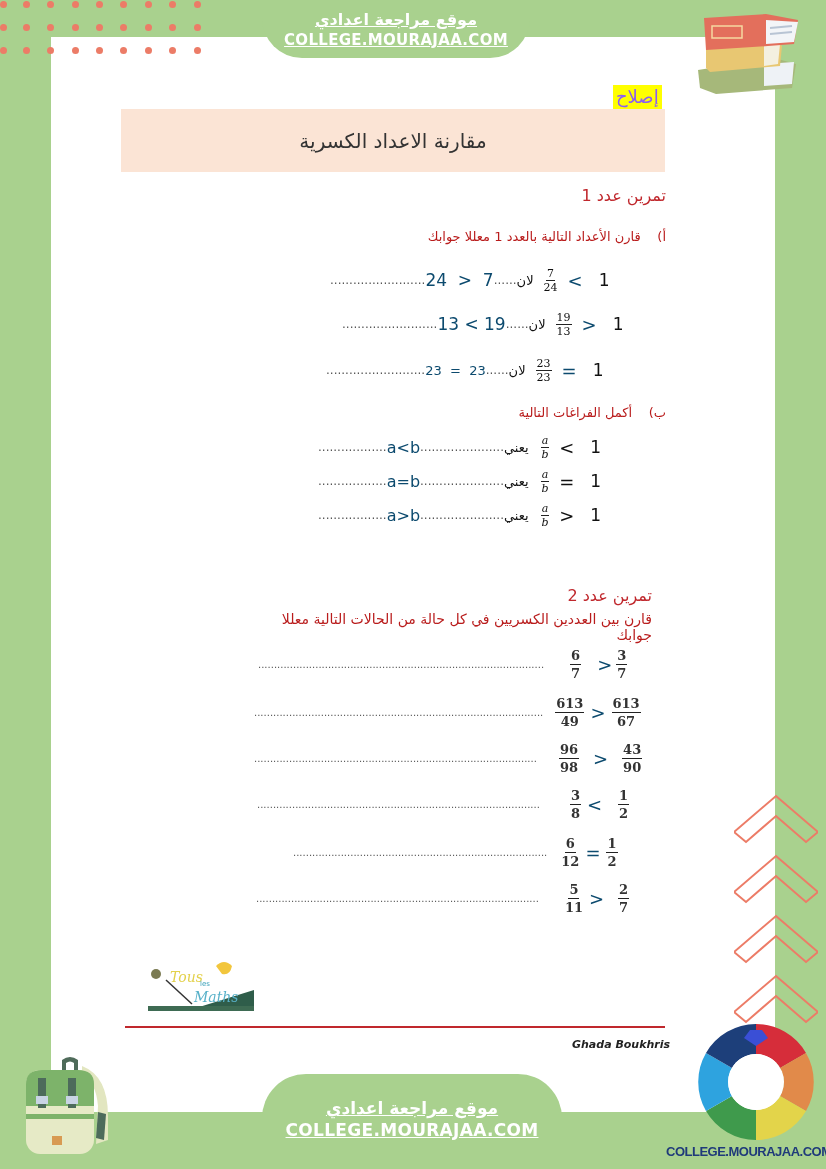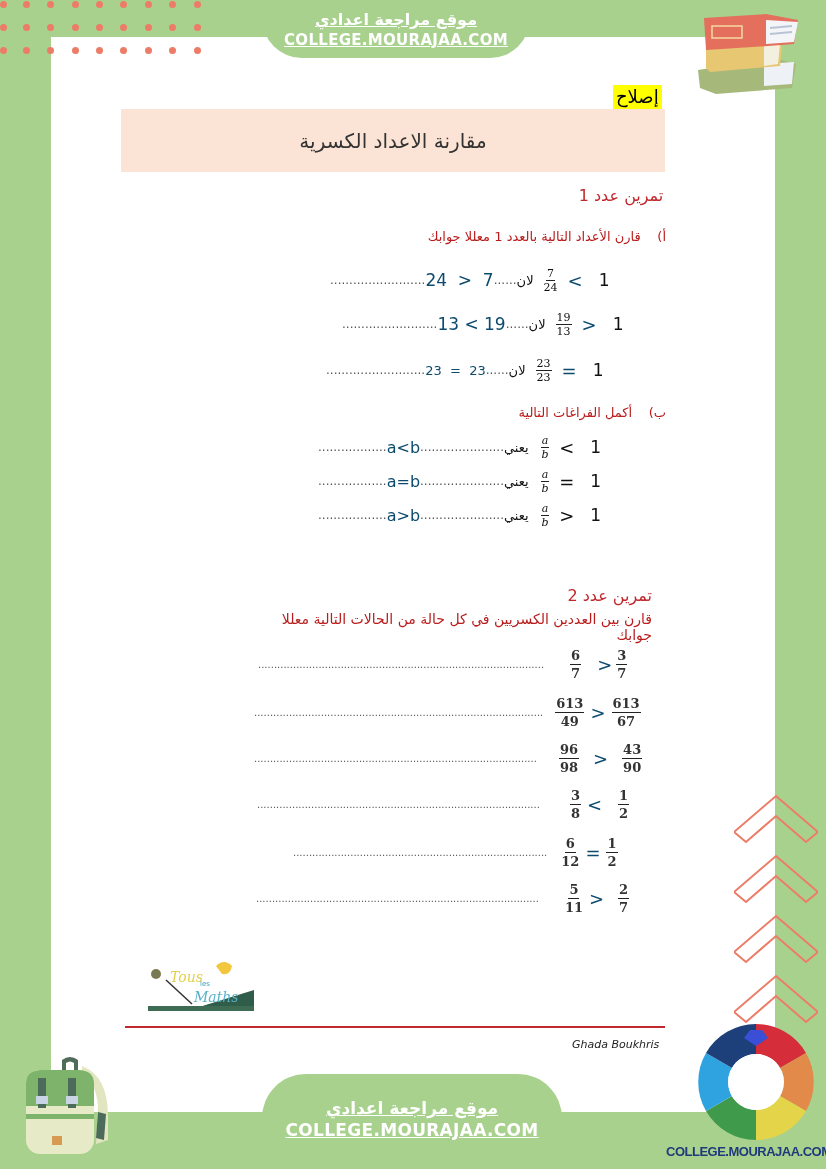--- a/index.html
+++ b/index.html
@@ -38,42 +38,42 @@
     position: absolute; left: 666px; top: 1144px; width: 150px; text-align: center;
     font-family: "Liberation Sans", sans-serif; font-weight: bold; font-size: 13px; color: #1f3a7a;
     letter-spacing: -0.5px;
   }
   .chevrons { position: absolute; left: 734px; top: 792px; width: 84px; }
   .chev { display: block; width: 84px; height: 60px; margin-bottom: 0; }
 
   .rtl { direction: rtl; }
   .badge {
     position: absolute; left: 613px; top: 85px; height: 24px; padding: 0 3px;
-    background: #ffff00; font-size: 18px; line-height: 24px; color: #000000;
+    background: #ffff00; font-size: 18px; line-height: 24px; color: #8b5cf6;
     font-family: "DejaVu Sans", sans-serif;
   }
   .title-box {
     position: absolute; left: 121px; top: 109px; width: 544px; height: 63px;
     background: #fbe4d5; display: flex; align-items: center; justify-content: center;
   }
   .title-box span { font-size: 20px; letter-spacing: 6px; color: #333; }
   .ex-title { position: absolute; color: #c0282d; font-size: 16px; }
   .instr { position: absolute; font-size: 13px; color: #b91c1c; }
   .ex1-row { position: absolute; left: 300px; width: 330px; height: 36px; display: flex; align-items: center; direction: ltr; }
   .red { color: #0c4a6e; }
   .dots-line { color: #555; letter-spacing: 0px; font-size: 12px; }
   .frac { display: inline-flex; flex-direction: column; align-items: center; font-family: "DejaVu Serif", serif; font-size: 11px; line-height: 13px; vertical-align: middle; }
   .frac .num { border-bottom: 1px solid #222; padding: 0 1px; }
   .frac.it { font-style: italic; }
   .cmp-op { font-size: 18px; margin: 0 10px; }
   .one { font-size: 17px; margin-left: 6px; }
   .ex2-row { position: absolute; left: 250px; width: 400px; height: 40px; display: flex; align-items: center; }
   .frac.lg { font-size: 13px; line-height: 17px; font-weight: bold; color: #333; }
   .footer-line { position: absolute; left: 125px; top: 1026px; width: 540px; height: 2px; background: #c0282d; }
-  .author { position: absolute; left: 572px; top: 1038px; font-style: italic; font-size: 11px; font-family: "DejaVu Sans", sans-serif; color: #222; }
+  .author { position: absolute; left: 572px; top: 1038px; font-style: italic; font-size: 11px; font-family: "DejaVu Sans", sans-serif; color: #222; font-weight: bold; }
   .logo { position: absolute; left: 146px; top: 960px; width: 110px; height: 52px; }
 </style>
 </head>
 <body>
 
 <div>
   <div class="dot" style="left:0;top:1px"></div>
     <div class="dot" style="left:23px;top:1px"></div>
     <div class="dot" style="left:47px;top:1px"></div>
     <div class="dot" style="left:72px;top:1px"></div>
@@ -124,21 +124,21 @@
     <line x1="76" y1="16" x2="98" y2="14" stroke="#b8c4d4" stroke-width="2"></line>
     <line x1="76" y1="22" x2="98" y2="20" stroke="#b8c4d4" stroke-width="2"></line>
   </svg>
 </div>
 
 <div class="badge rtl">إصلاح</div>
 <div class="title-box">
   <span class="rtl">مقارنة الاعداد الكسرية</span>
 </div>
 
-<div class="ex-title rtl" style="left:548px;top:186px;width:146px;text-align:center">تمرين عدد 1</div>
+<div class="ex-title rtl" style="left:520px;top:186px;width:146px;text-align:right">تمرين عدد 1</div>
 
 <div class="instr rtl" style="left:400px;top:229px;width:266px;text-align:right">
   <span>أ)</span>
   &nbsp;&nbsp;
   <span>قارن الأعداد التالية بالعدد 1 معللا جوابك</span>
 </div>
 
 <div class="ex1-row" style="top:262px;left:330px">
   <span class="dots-line">.........................</span>
   <span class="red" style="font-size:17px;white-space:pre">24  &gt;  7</span>

